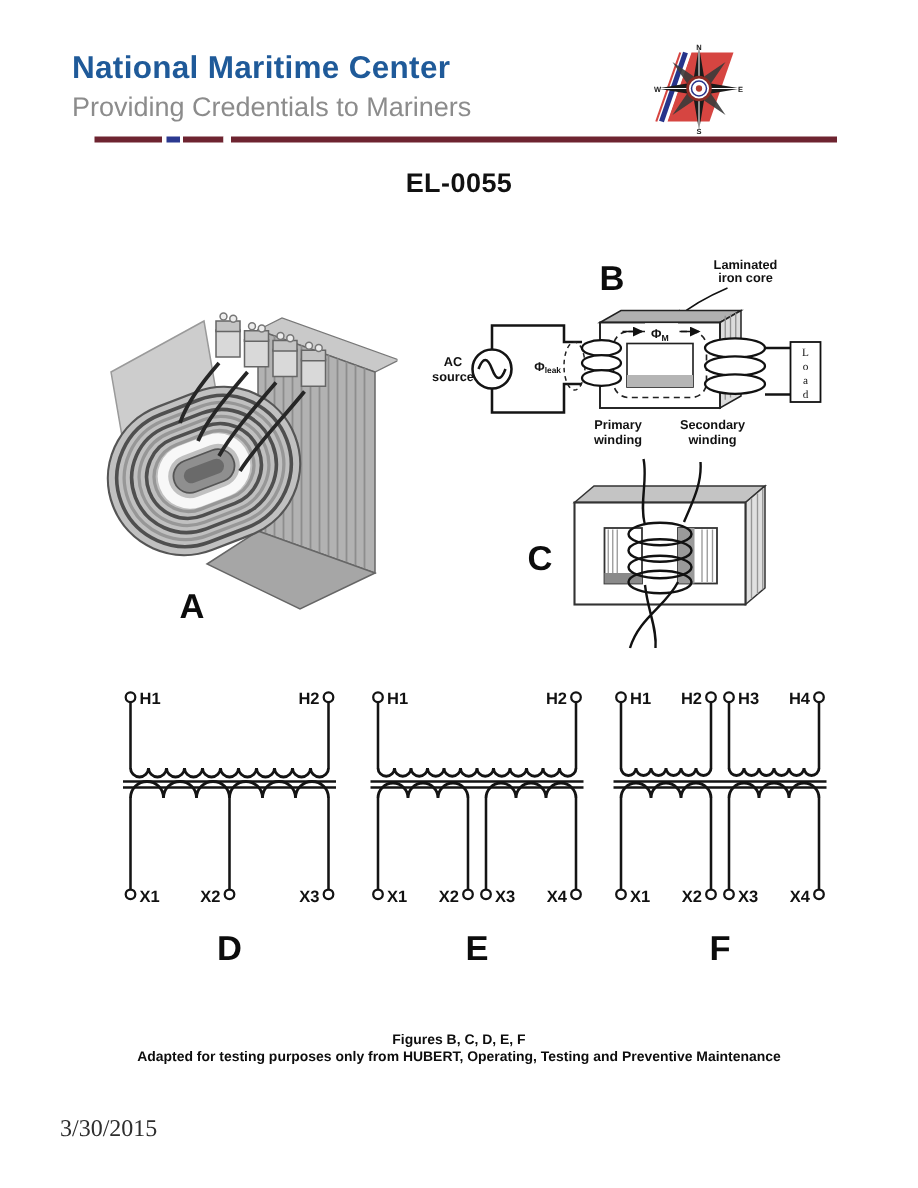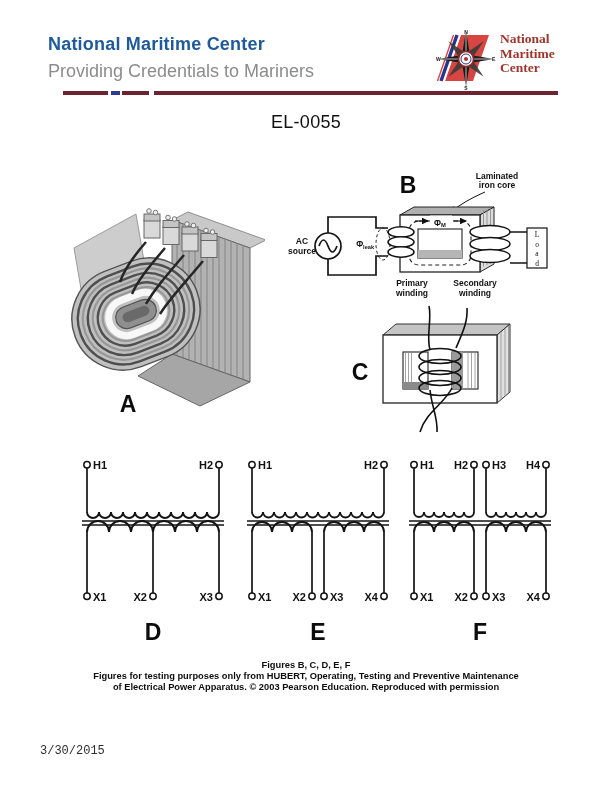--- a/index.html
+++ b/index.html
@@ -3,41 +3,41 @@
 <meta charset="utf-8">
 <style>
   :root{
     --title_blue:#1f5a99; --subtitle_gray:#8c8c8c; --rule_maroon:#6e2430;
     --rule_blue:#2b3990; --logo_red:#d64541; --logo_stripe_blue:#27348b;
     --logo_text_red:#9c352c; --ink:#111111;
   }
   html,body{margin:0;padding:0;background:#ffffff;}
   .page{position:relative;width:612px;height:792px;background:#ffffff;overflow:hidden;
         font-family:"Liberation Sans",sans-serif;color:var(--ink);}
-  .org-title{position:absolute;left:48px;top:34px;font-size:18px;font-weight:bold;color:var(--title_blue);letter-spacing:.2px;}
+  .org-title{position:absolute;left:48px;top:34px;font-size:21px;font-weight:bold;color:var(--title_blue);letter-spacing:.2px;}
   .org-subtitle{position:absolute;left:48px;top:61px;font-size:18px;color:var(--subtitle_gray);}
   .logo-wrap{position:absolute;left:436px;top:28px;width:150px;height:62px;}
   .logo-wordmark{position:absolute;left:64px;top:4px;font-family:"Liberation Serif",serif;
                  font-size:13.5px;line-height:14.5px;color:var(--logo_text_red);font-weight:600;}
   .hrule{position:absolute;left:63px;top:91px;height:4px;display:flex;}
   .hrule .m{background:var(--rule_maroon);height:4px;}
   .hrule .b{background:var(--rule_blue);height:4px;}
   .hrule .g{background:#ffffff;height:4px;}
-  .doc-code{position:absolute;left:0;right:0;top:112px;text-align:center;font-size:18px;font-weight:normal;letter-spacing:.3px;}
+  .doc-code{position:absolute;left:0;right:0;top:112px;text-align:center;font-size:18px;font-weight:bold;letter-spacing:.3px;}
   svg{position:absolute;font-family:"Liberation Sans",sans-serif;}
   .schem{stroke:#141414;stroke-width:1.9;fill:none;}
   .wire{stroke:#141414;stroke-width:1.7;fill:none;}
   .term{stroke:#141414;stroke-width:1.5;fill:#ffffff;}
   .tlabel{font-size:11px;font-weight:bold;fill:#111;}
   .figletter{font-size:23px;font-weight:800;fill:#0c0c0c;}
   .small-bold{font-size:8.5px;font-weight:bold;fill:#111;}
   .logo-red{fill:var(--logo_red);}
-  .footer{position:absolute;left:0;right:0;top:660px;text-align:center;
+  .footer{position:absolute;left:0;right:0;top:688px;text-align:center;
           font-size:9.3px;font-weight:bold;line-height:11.2px;color:#0d0d0d;}
-  .doc-date{position:absolute;left:40px;top:744px;font-family:Liberation Mono, monospace;font-size:12px;color:#2e2e2e;}
+  .doc-date{position:absolute;left:40px;top:744px;font-family:Liberation Serif, serif;font-size:16px;color:#2e2e2e;}
 </style>
 </head>
 <body>
 
 <div class="page">
 
   <div class="org-title">National Maritime Center</div>
   <div class="org-subtitle">Providing Credentials to Mariners</div>
 
   <div class="logo-wrap">
@@ -51,25 +51,20 @@
       <line x1="30" y1="3" x2="30" y2="59" stroke="#ffffff" stroke-width="0.7"></line>
       <line x1="2" y1="31" x2="58" y2="31" stroke="#ffffff" stroke-width="0.7"></line>
       <circle cx="30" cy="31" r="7.6" fill="#ffffff" stroke="#8d2b24" stroke-width="1.8"></circle>
       <circle cx="30" cy="31" r="5" fill="none" stroke="var(--logo_stripe_blue)" stroke-width="1"></circle>
       <circle cx="30" cy="31" r="2.1" fill="#b03a31"></circle>
       <text x="30" y="5.5" text-anchor="middle" font-size="5" font-weight="bold" fill="#222">N</text>
       <text x="56" y="33" text-anchor="start" font-size="5" font-weight="bold" fill="#222">E</text>
       <text x="30" y="61.5" text-anchor="middle" font-size="5" font-weight="bold" fill="#222">S</text>
       <text x="0" y="33" text-anchor="start" font-size="5" font-weight="bold" fill="#222">W</text>
     </svg>
-    <div class="logo-wordmark">
-      <div>National</div>
-      <div>Maritime</div>
-      <div>Center</div>
-    </div>
   </div>
 
   <div class="hrule">
     <div class="m" style="width:45px"></div>
       <div class="g" style="width:3px"></div>
     <div class="b" style="width:9px"></div>
       <div class="g" style="width:2px"></div>
     <div class="m" style="width:27px"></div>
       <div class="g" style="width:5px"></div>
     <div class="m" style="width:404px"></div>
@@ -261,18 +256,17 @@
     <text class="tlabel" x="135" y="17" text-anchor="end">H4</text>
     <text class="tlabel" x="15" y="149">X1</text>
     <text class="tlabel" x="63" y="149" text-anchor="end">X2</text>
     <text class="tlabel" x="87" y="149">X3</text>
     <text class="tlabel" x="135" y="149" text-anchor="end">X4</text>
     <text class="figletter" x="75" y="188" text-anchor="middle">F</text>
   </svg>
 
   <div class="footer">
     <div>Figures B, C, D, E, F</div>
-    <div>Figures for testing purposes only from HUBERT, Operating, Testing and Preventive Maintenance</div>
-    <div>of Electrical Power Apparatus. © 2003 Pearson Education. Reproduced with permission</div>
+    <div>Adapted for testing purposes only from HUBERT, Operating, Testing and Preventive Maintenance</div>
   </div>
   <div class="doc-date">3/30/2015</div>
 
 </div>
 
 </body></html>

